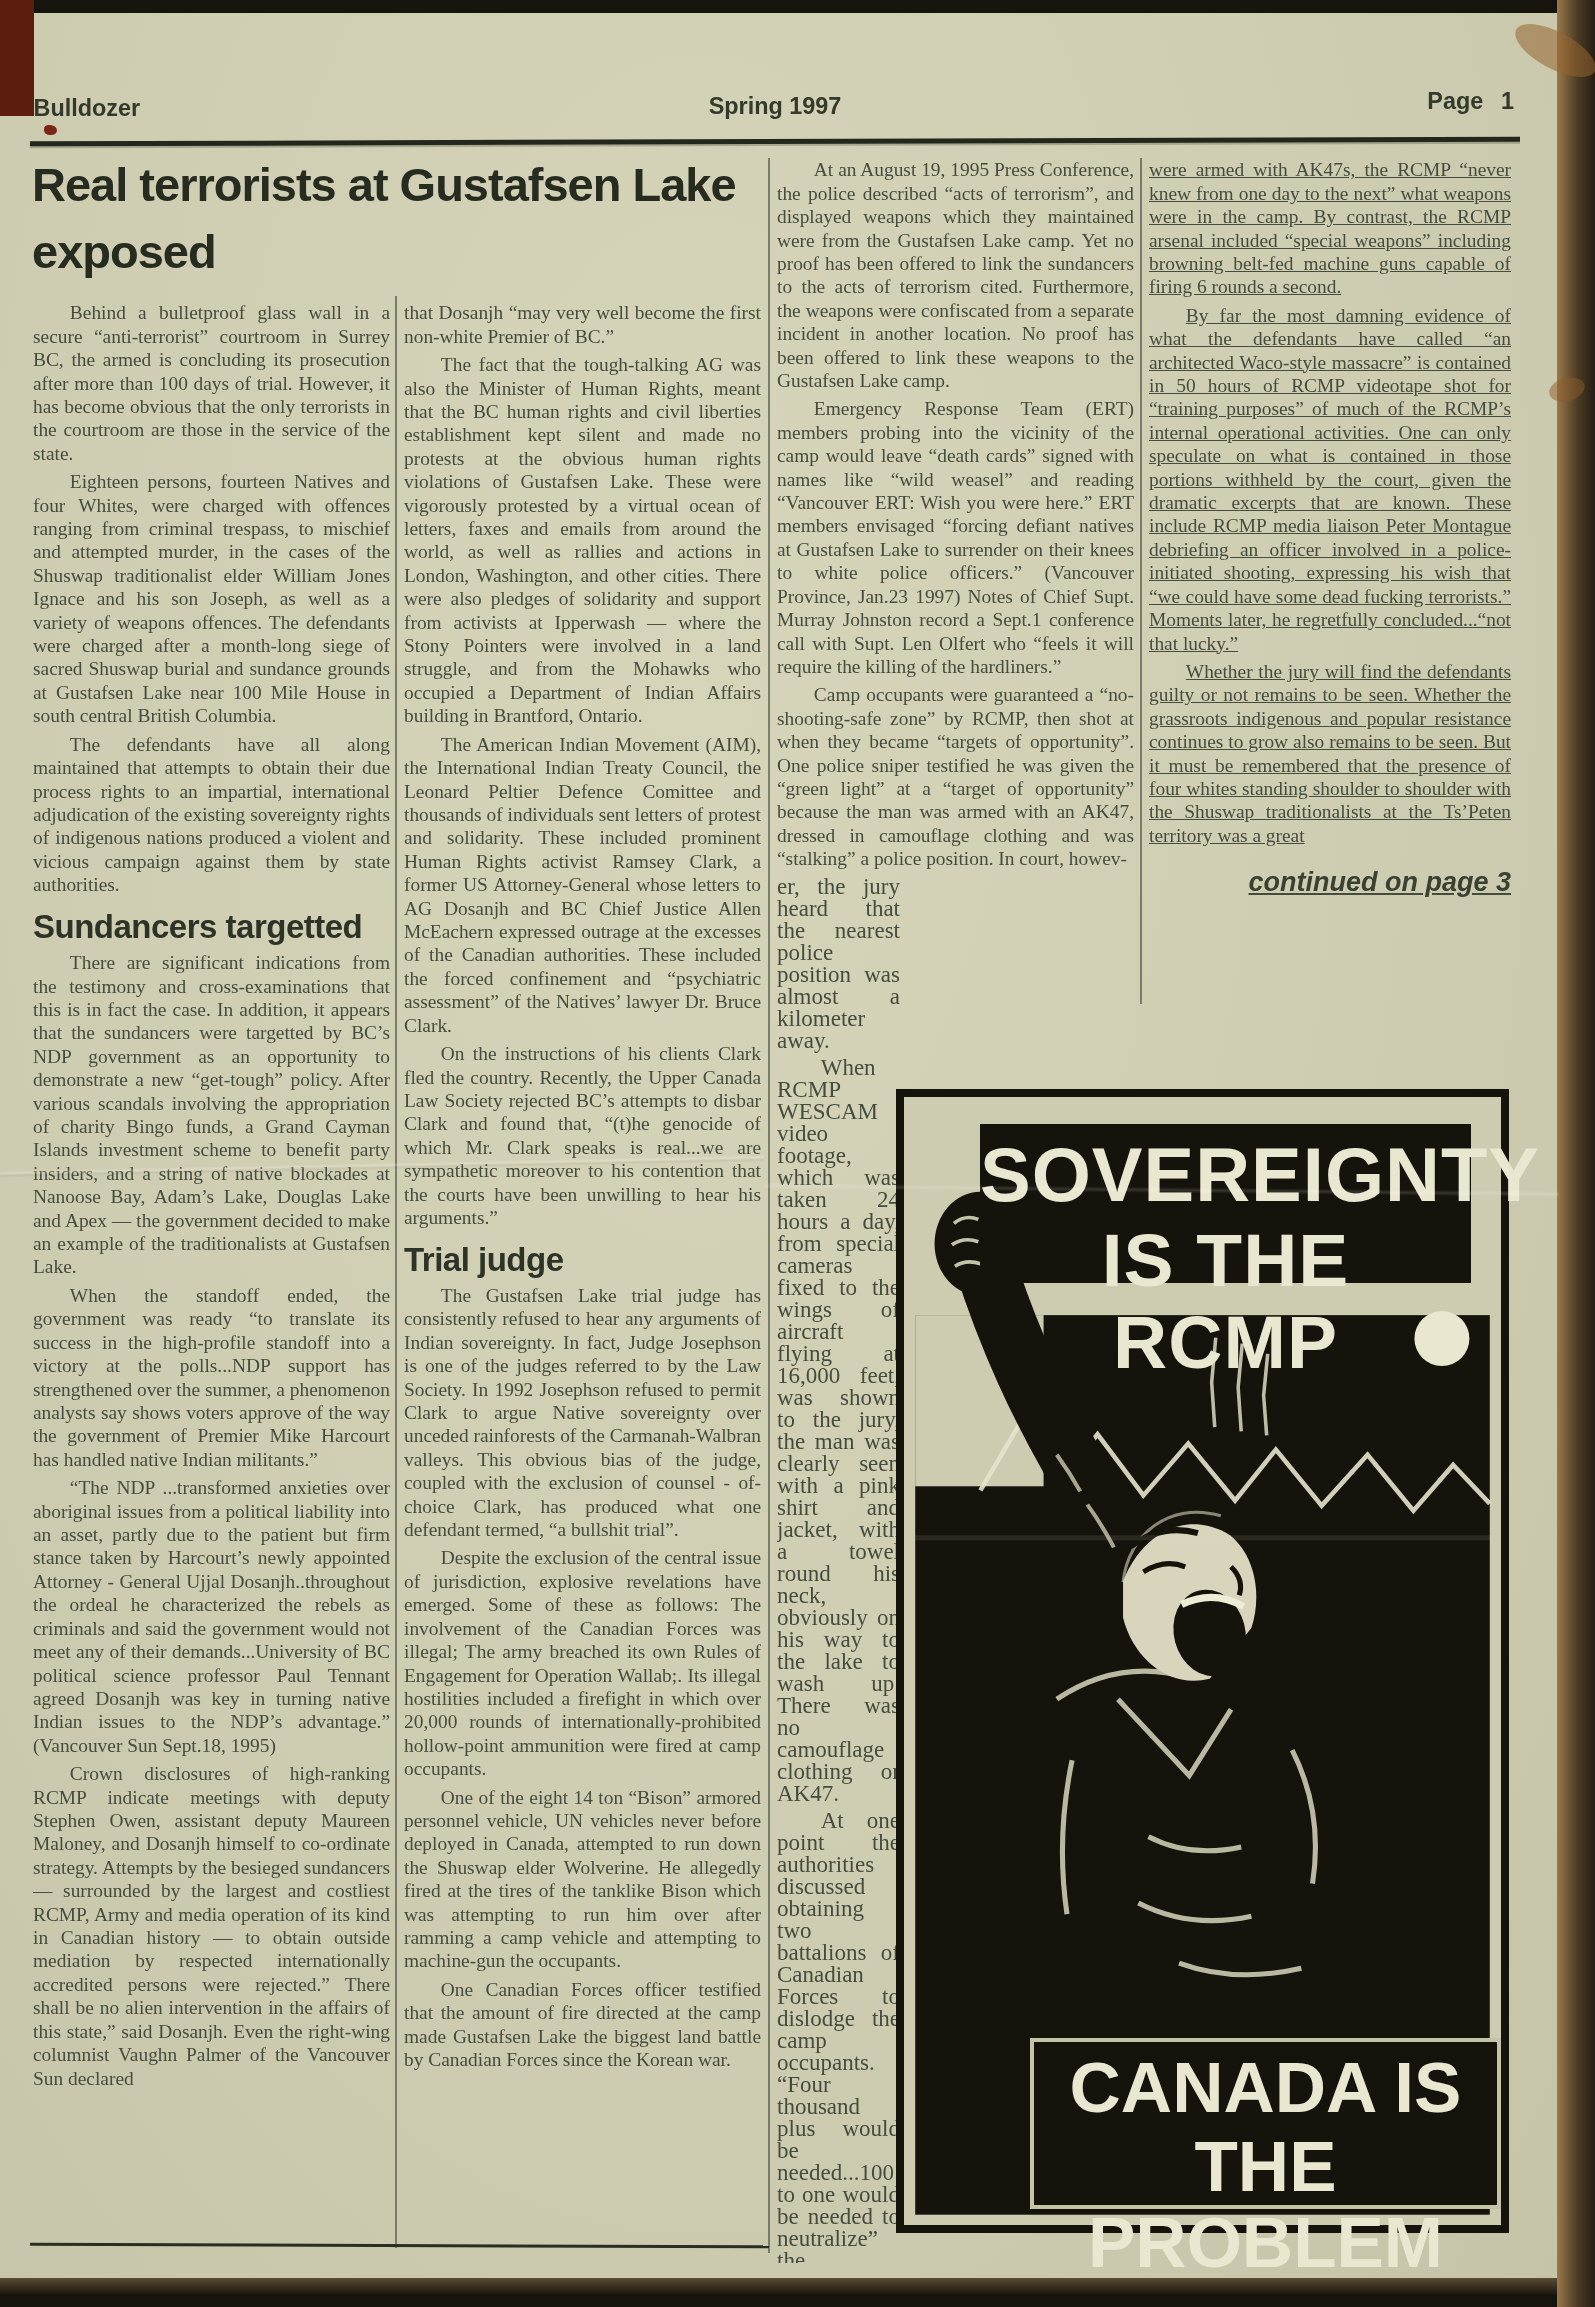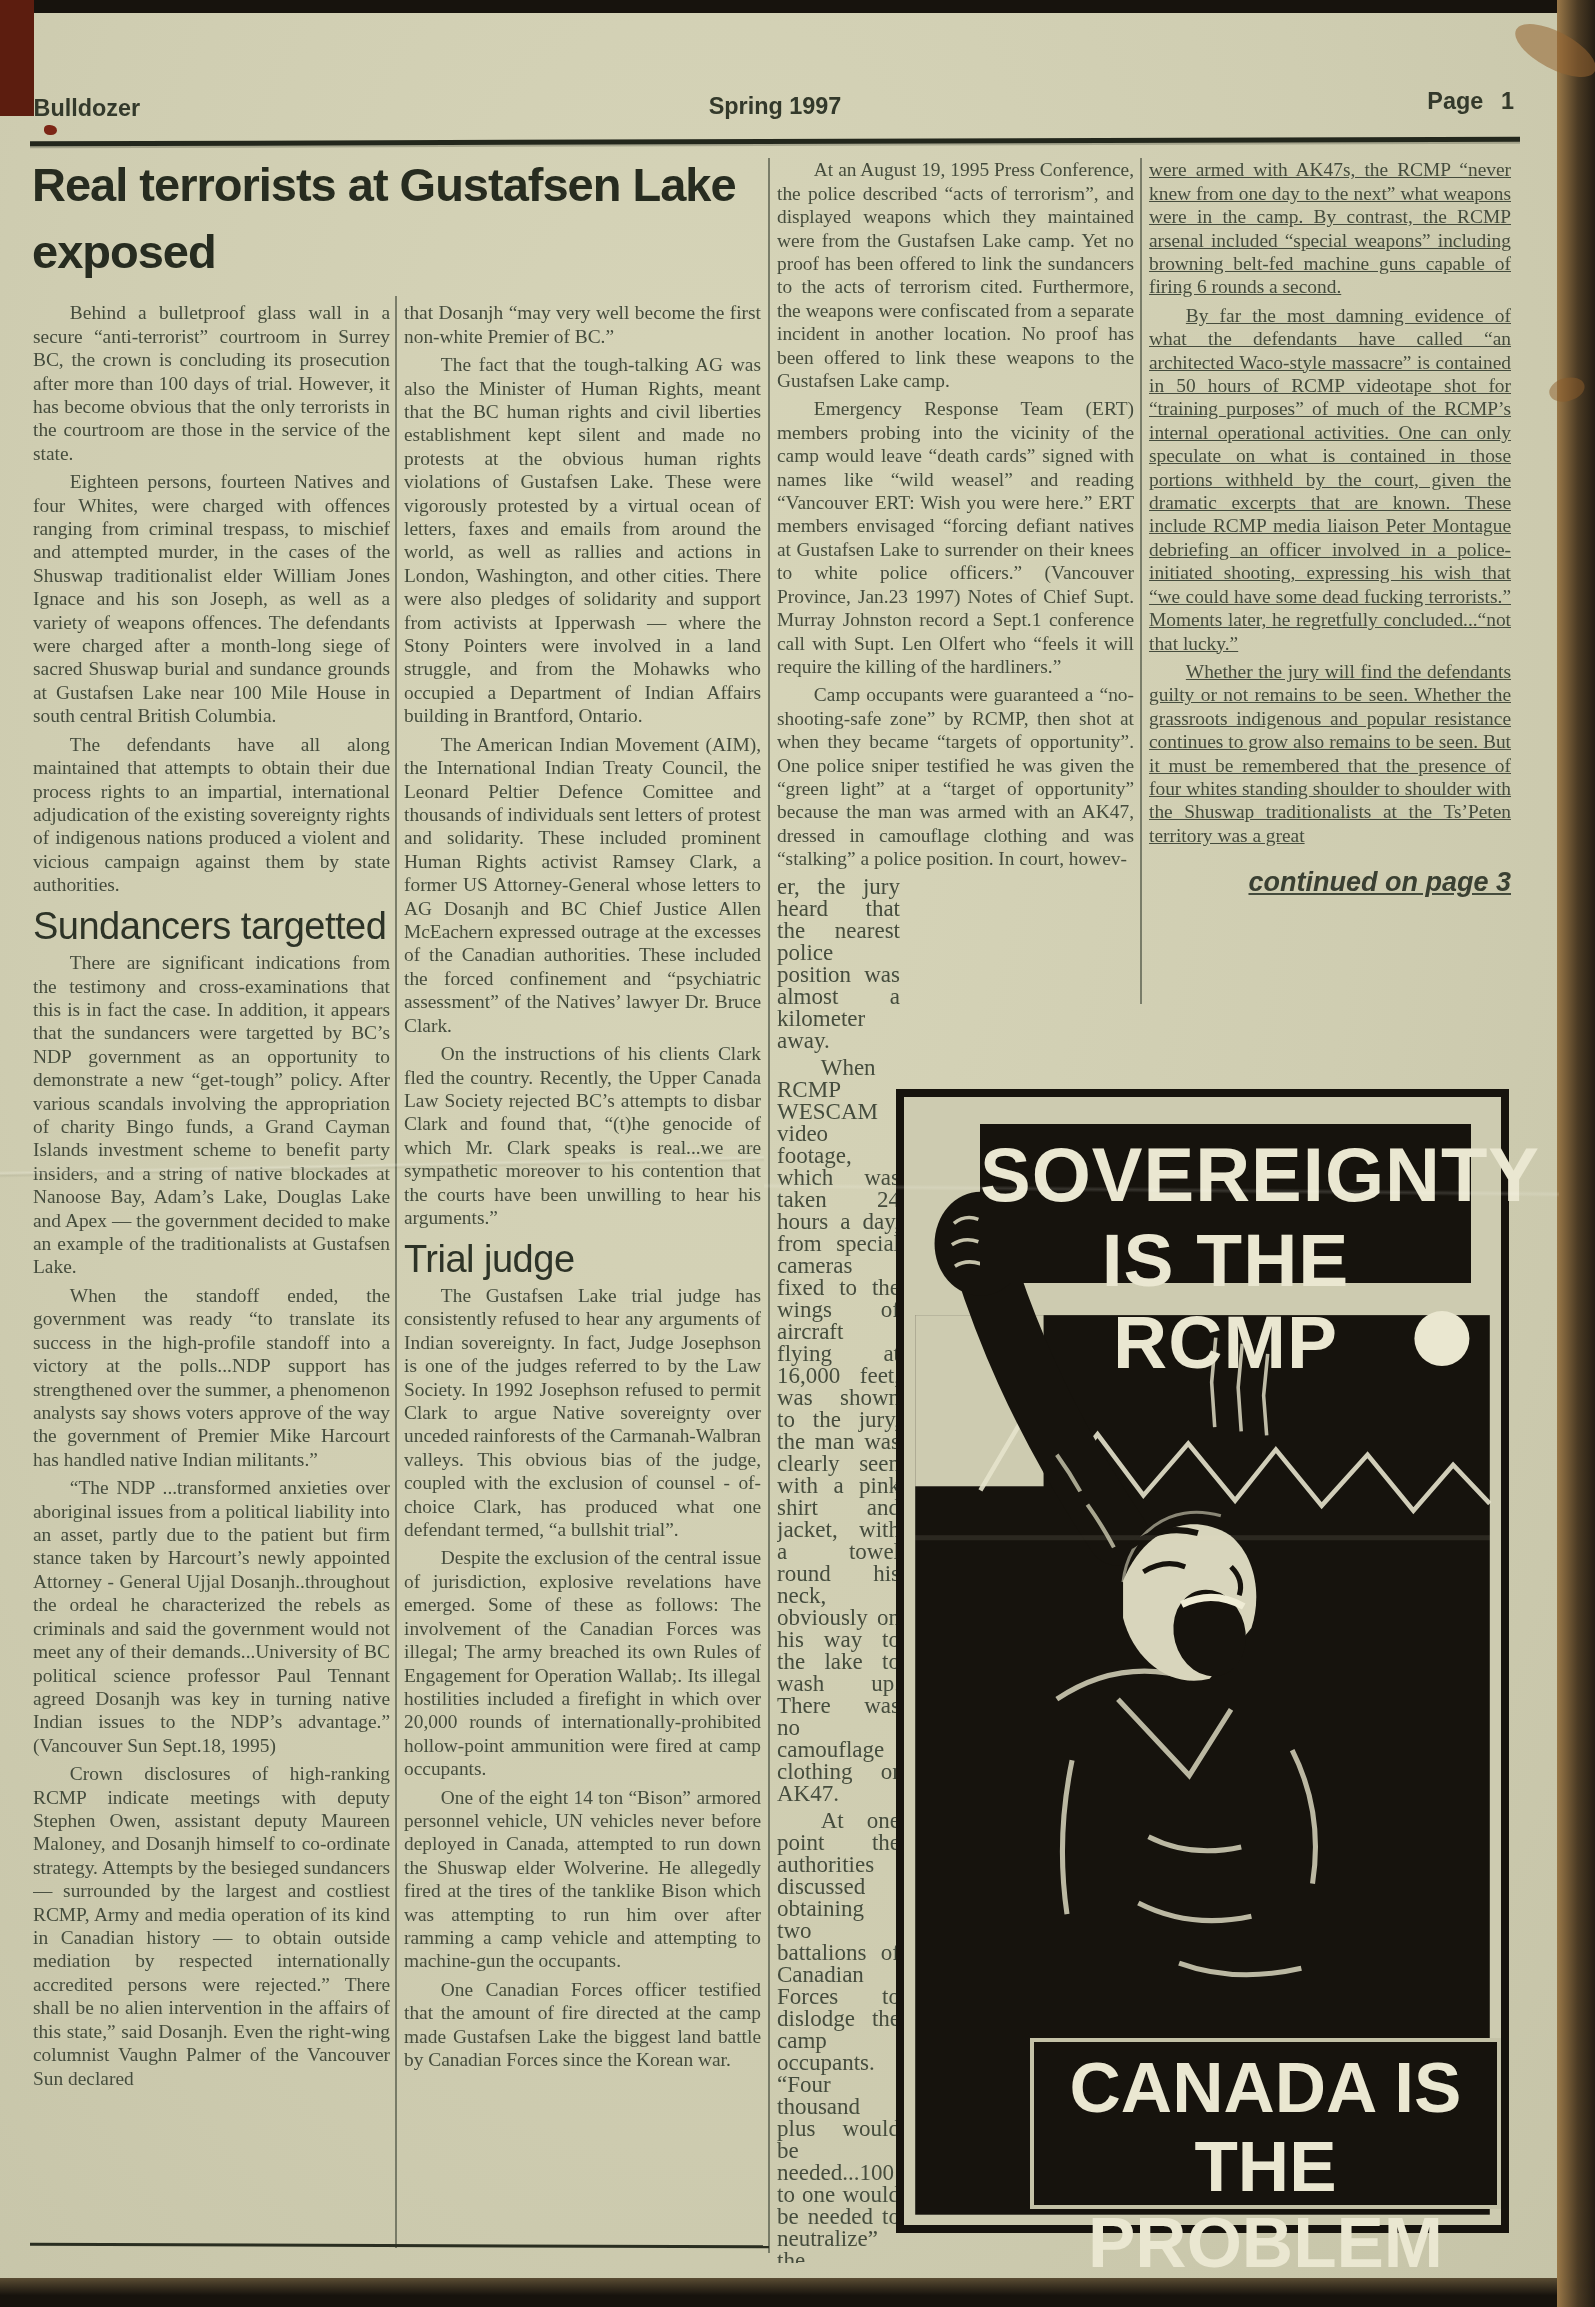--- a/index.html
+++ b/index.html
@@ -60,22 +60,22 @@
   #col1{left:33px; top:288px;width:357px;height:1952px;overflow:hidden;font-size:19.4px;line-height:23.4px;}
   #col2{left:404px;top:288px;width:357px;height:1947px;overflow:hidden;font-size:19.4px;line-height:23.4px;}
   #col3{left:777px;top:145px;width:357px;height:2105px;overflow:hidden;font-size:19.4px;line-height:23.4px;}
   #col3 .narrowwrap{width:123px;font-size:23px;line-height:22px;}
   #col4{left:1149px;top:145px;width:362px;height:933px;overflow:hidden;font-size:19.4px;line-height:23.4px;text-decoration:underline;}
 
   .blk{margin:0 0 5.1px 0;}
   .blk.para{text-indent:1.9em;}
   .blk.para.cont{text-indent:0;}
   .blk.subhead{
-    font-family:"Liberation Sans","DejaVu Sans",sans-serif;font-weight:normal;
-    font-size:38px;line-height:33px;color:#2d3327;text-align:left;text-indent:0;
+    font-family:"Liberation Sans","DejaVu Sans",sans-serif;font-weight:bold;
+    font-size:33px;line-height:33px;color:#2d3327;text-align:left;text-indent:0;
     margin:13.3px 0 8.2px 0;letter-spacing:-0.5px;}
   .blk.note{
     font-family:"Liberation Sans","DejaVu Sans",sans-serif;font-style:italic;font-weight:600;
     font-size:27px;text-align:right;margin-top:23.4px;color:#3a4032;}
 
   
   .poster{position:absolute;left:896px;top:1076px;width:597px;height:1128px;
     border:8.2px solid #16130d;background:#cdcbb0;}
   .poster svg{position:absolute;left:0;top:0;}
   .banner{position:absolute;background:#16130d;color:#eae7d1;
@@ -101,21 +101,21 @@
   <div class="top-rule"></div>
 
   <div class="headline">Real terrorists at Gustafsen Lake exposed</div>
 
   <div class="vrule" id="vr1"></div>
   <div class="vrule" id="vr2"></div>
   <div class="vrule" id="vr3"></div>
   <div class="bottom-rule"></div>
 
   <div class="col" id="col1">
-      <div class="blk para">Behind a bulletproof glass wall in a secure “anti-terrorist” courtroom in Surrey BC, the crown is concluding its prosecution after more than 100 days of trial. However, it has become obvious that the only terrorists in the courtroom are those in the service of the state.</div>
+      <div class="blk para">Behind a bulletproof glass wall in a secure “anti-terrorist” courtroom in Surrey BC, the armed is concluding its prosecution after more than 100 days of trial. However, it has become obvious that the only terrorists in the courtroom are those in the service of the state.</div>
       <div class="blk para">Eighteen persons, fourteen Natives and four Whites, were charged with offences ranging from criminal trespass, to mischief and attempted murder, in the cases of the Shuswap traditionalist elder William Jones Ignace and his son Joseph, as well as a variety of weapons offences. The defendants were charged after a month-long siege of sacred Shuswap burial and sundance grounds at Gustafsen Lake near 100 Mile House in south central British Columbia.</div>
       <div class="blk para">The defendants have all along maintained that attempts to obtain their due process rights to an impartial, international adjudication of the existing sovereignty rights of indigenous nations produced a violent and vicious campaign against them by state authorities.</div>
       <div class="blk subhead">Sundancers targetted</div>
       <div class="blk para">There are significant indications from the testimony and cross-examinations that this is in fact the case. In addition, it appears that the sundancers were targetted by BC’s NDP government as an opportunity to demonstrate a new “get-tough” policy. After various scandals involving the appropriation of charity Bingo funds, a Grand Cayman Islands investment scheme to benefit party insiders, and a string of native blockades at Nanoose Bay, Adam’s Lake, Douglas Lake and Apex — the government decided to make an example of the traditionalists at Gustafsen Lake.</div>
       <div class="blk para">When the standoff ended, the government was ready “to translate its success in the high-profile standoff into a victory at the polls...NDP support has strengthened over the summer, a phenomenon analysts say shows voters approve of the way the government of Premier Mike Harcourt has handled native Indian militants.”</div>
       <div class="blk para">“The NDP ...transformed anxieties over aboriginal issues from a political liability into an asset, partly due to the patient but firm stance taken by Harcourt’s newly appointed Attorney - General Ujjal Dosanjh..throughout the ordeal he characterized the rebels as criminals and said the government would not meet any of their demands...University of BC political science professor Paul Tennant agreed Dosanjh was key in turning native Indian issues to the NDP’s advantage.” (Vancouver Sun Sept.18, 1995)</div>
       <div class="blk para">Crown disclosures of high-ranking RCMP indicate meetings with deputy Stephen Owen, assistant deputy Maureen Maloney, and Dosanjh himself to co-ordinate strategy. Attempts by the besieged sundancers — surrounded by the largest and costliest RCMP, Army and media operation of its kind in Canadian history — to obtain outside mediation by respected internationally accredited persons were rejected.” There shall be no alien intervention in the affairs of this state,” said Dosanjh. Even the right-wing columnist Vaughn Palmer of the Vancouver Sun declared</div>
     </div>
   <div class="col" id="col2">
       <div class="blk para cont">that Dosanjh “may very well become the first non-white Premier of BC.”</div>

